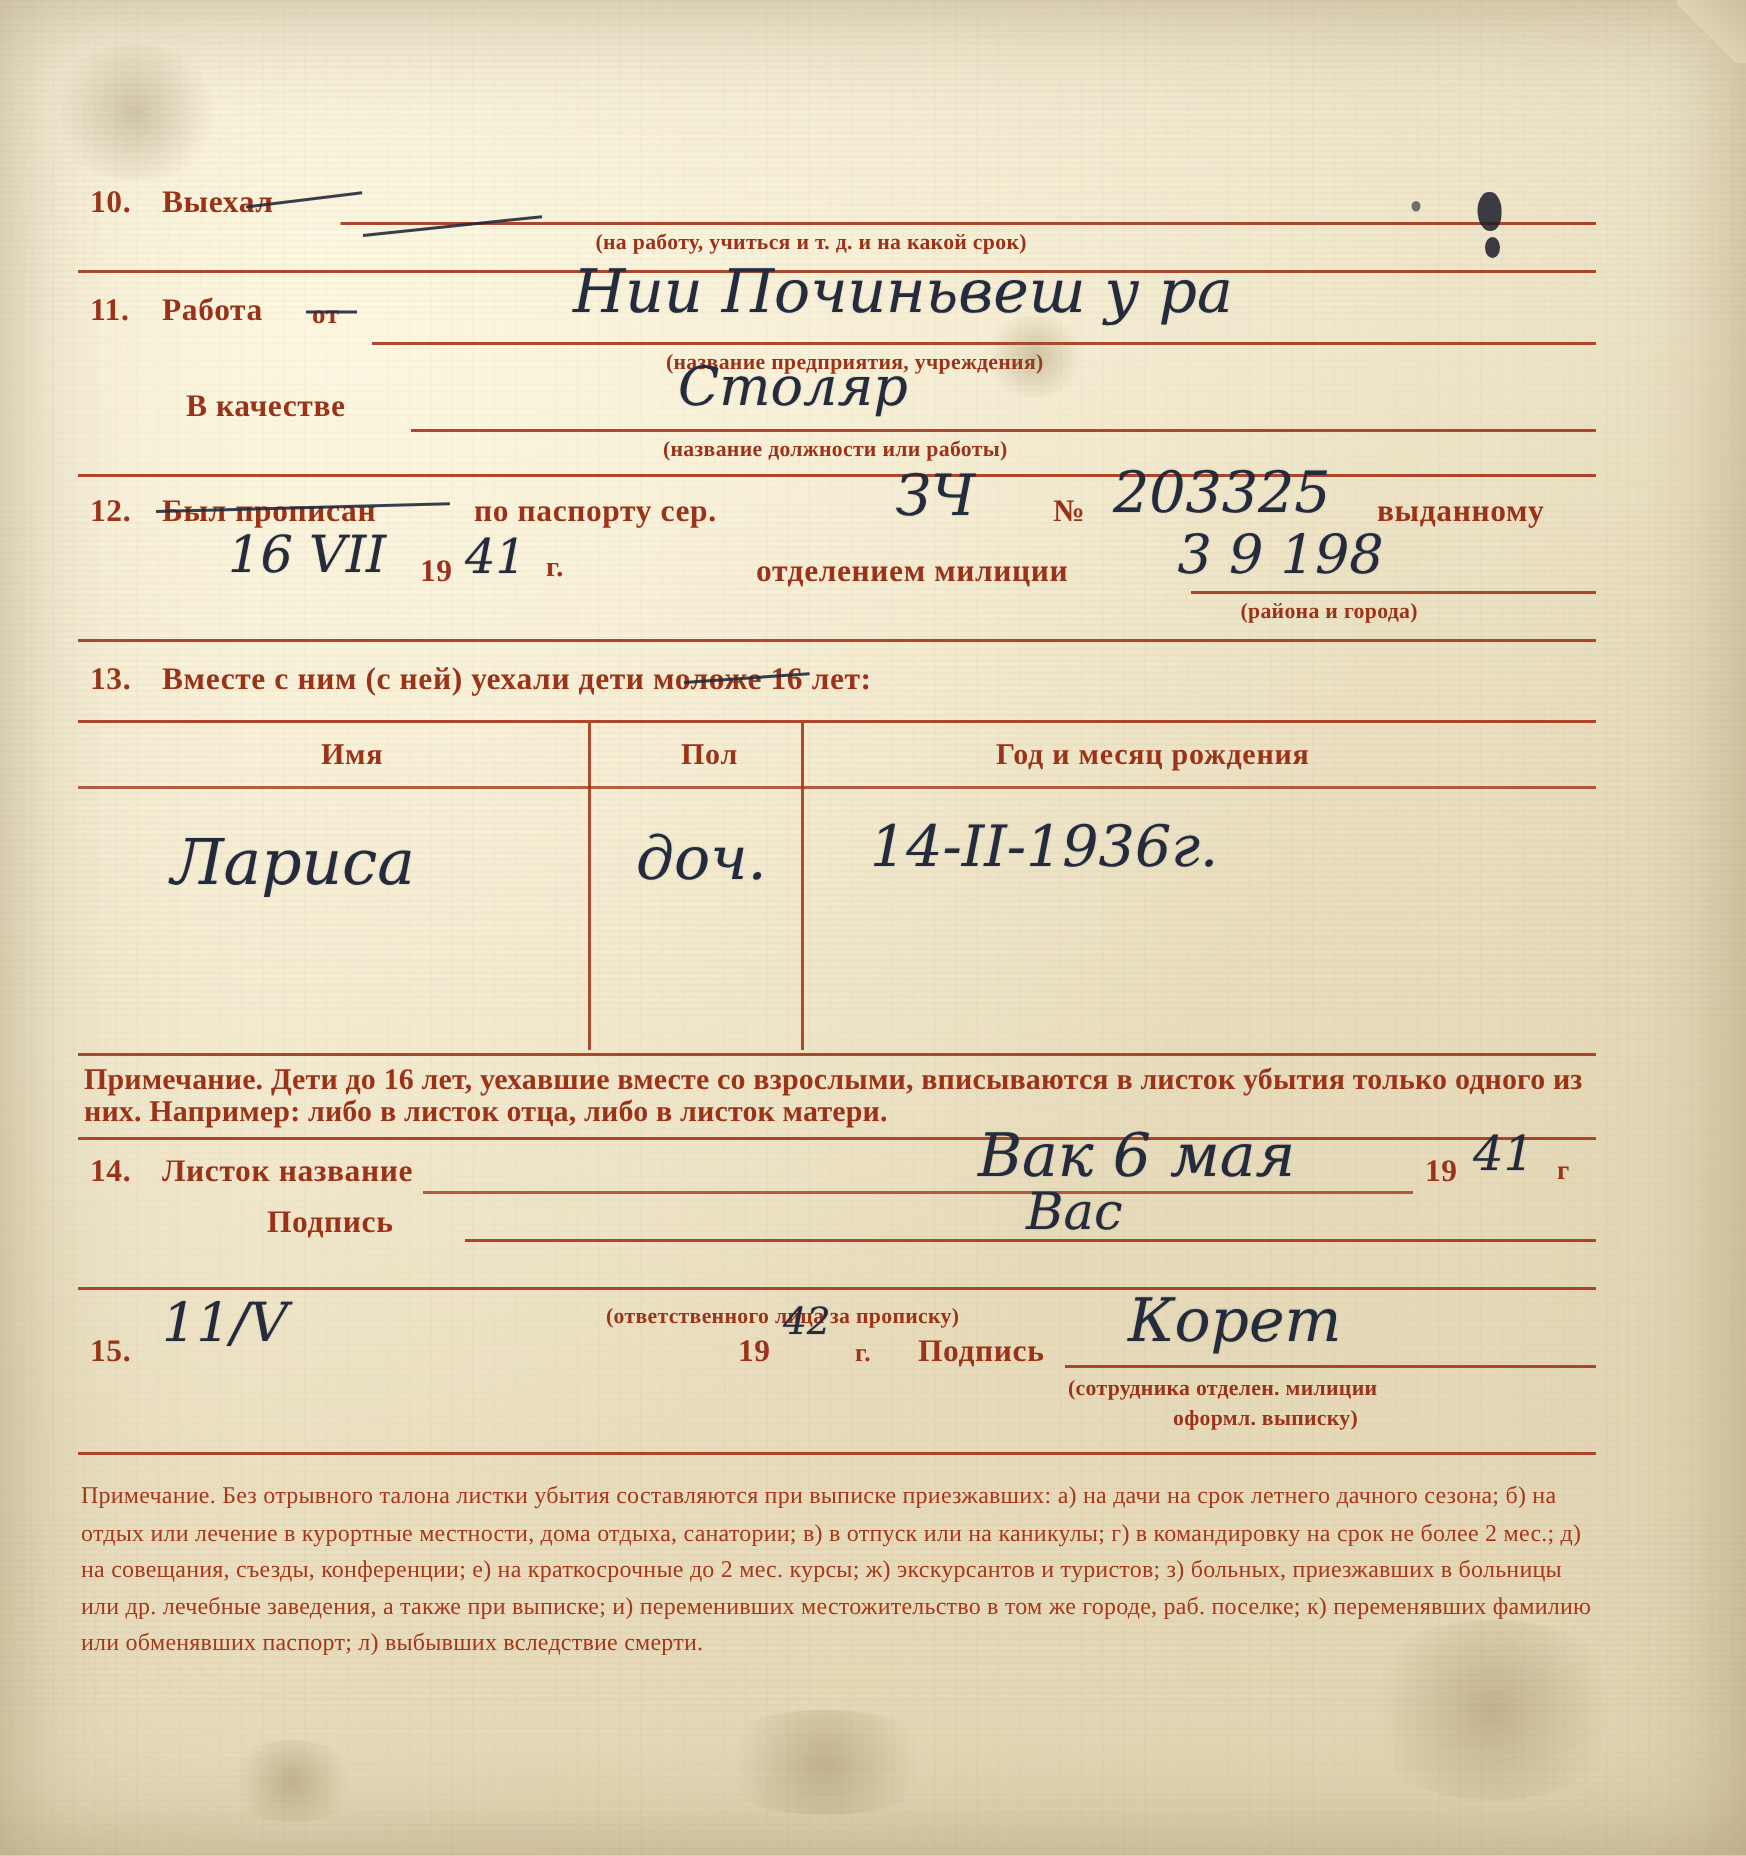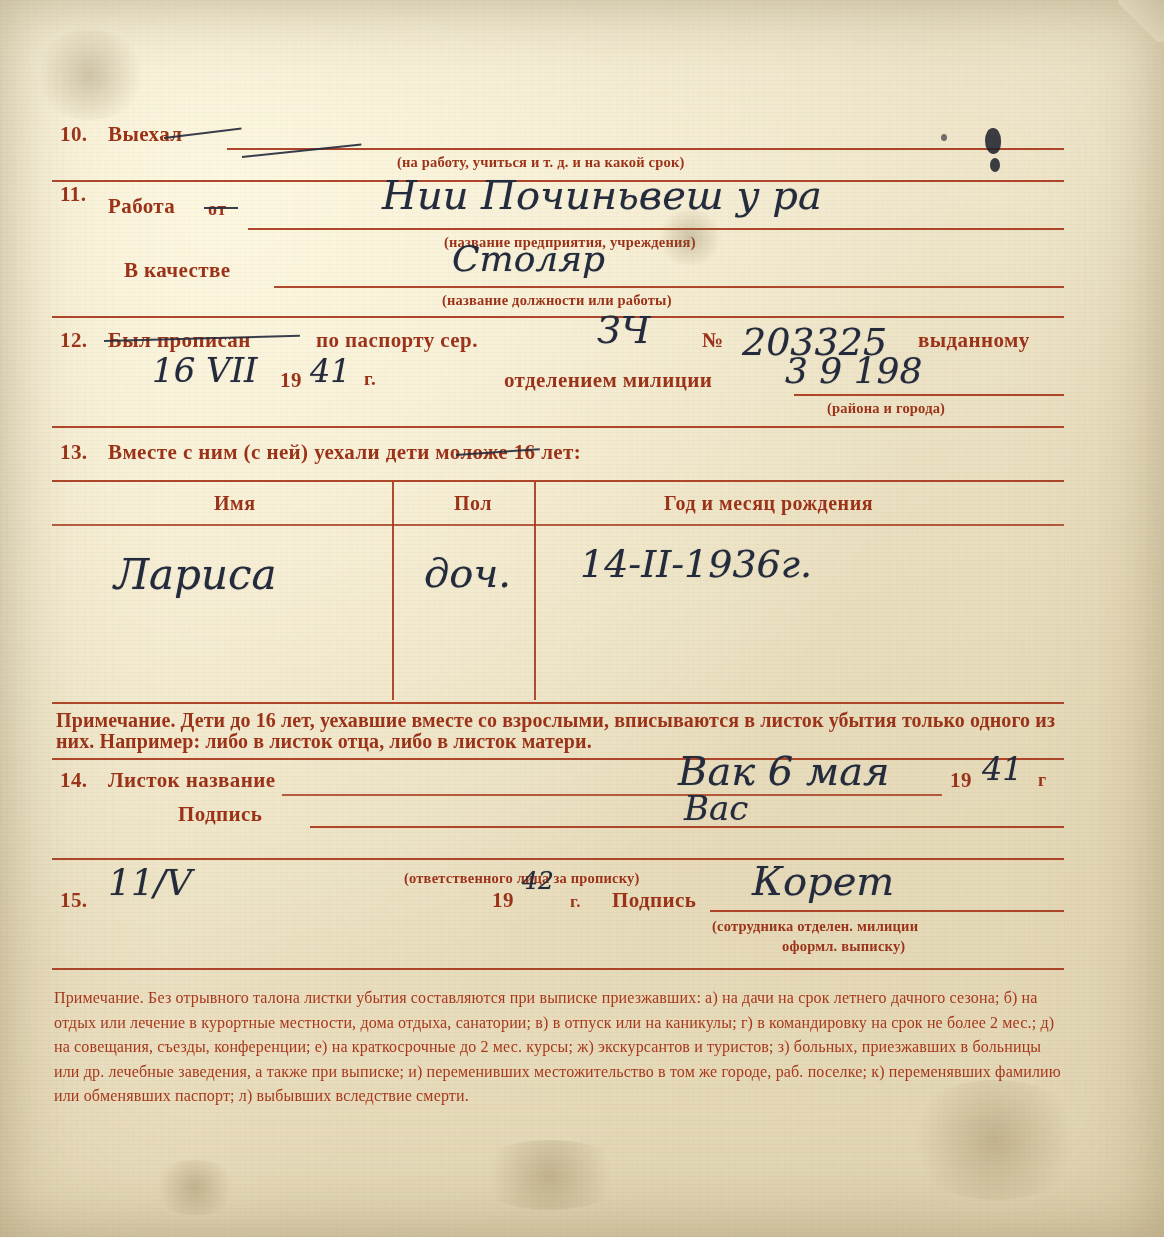--- a/index.html
+++ b/index.html
@@ -148,42 +148,42 @@
 
     <div class="lbl bold" style="left:8px; top:12px; font-size:21px;">10.</div>
     <div class="lbl bold" style="left:56px; top:12px; font-size:21px;">Выехал</div>
     <div class="rule" style="left:175px; top:38px; width:837px;"></div>
     <div class="caption" style="left:345px; top:44px;">(на работу, учиться и т. д. и на какой срок)</div>
     <div class="strike" style="left:112px; top:27px; width:78px; transform:rotate(-7deg);"></div>
     <div class="strike" style="left:190px; top:46px; width:120px; transform:rotate(-6deg);"></div>
 
     <div class="rule" style="left:0px; top:70px; width:1012px;"></div>
 
-    <div class="lbl bold" style="left:8px; top:72px; font-size:21px;">11.</div>
+    <div class="lbl bold" style="left:8px; top:84px; font-size:21px;">11.</div>
     <div class="lbl bold" style="left:56px; top:84px; font-size:21px;">Работа</div>
     <div class="lbl bold" style="left:156px; top:89px; font-size:18px;">от</div>
     <div class="strike" style="left:152px; top:97px; width:34px;"></div>
     <div class="hand ink" style="left:330px; top:62px; font-size:40px;">Нии Починьвеш у ра</div>
     <div class="rule" style="left:196px; top:118px; width:816px;"></div>
     <div class="caption" style="left:392px; top:124px;">(название предприятия, учреждения)</div>
 
     <div class="lbl bold" style="left:72px; top:148px; font-size:21px;">В качестве</div>
     <div class="hand ink" style="left:400px; top:128px; font-size:36px;">Столяр</div>
     <div class="rule" style="left:222px; top:176px; width:790px;"></div>
     <div class="caption" style="left:390px; top:182px;">(название должности или работы)</div>
 
     <div class="rule" style="left:0px; top:206px; width:1012px;"></div>
 
     <div class="lbl bold" style="left:8px; top:218px; font-size:21px;">12.</div>
     <div class="lbl bold" style="left:56px; top:218px; font-size:21px;">Был прописан</div>
     <div class="strike" style="left:52px; top:230px; width:196px; transform:rotate(-1.5deg);"></div>
     <div class="lbl bold" style="left:264px; top:218px; font-size:21px;">по паспорту  сер.</div>
     <div class="hand ink" style="left:545px; top:198px; font-size:38px;">ЗЧ</div>
     <div class="lbl bold" style="left:650px; top:218px; font-size:21px;">№</div>
-    <div class="hand ink" style="left:690px; top:196px; font-size:38px;margin-top:14px;">203325</div>
+    <div class="hand ink" style="left:690px; top:196px; font-size:38px;">203325</div>
     <div class="lbl bold" style="left:866px; top:218px; font-size:21px;">выданному</div>
 
     <div class="hand ink" style="left:100px; top:240px; font-size:34px;">16 VII</div>
     <div class="lbl bold" style="left:228px; top:258px; font-size:21px;">19</div>
     <div class="hand ink" style="left:258px; top:242px; font-size:32px;">41</div>
     <div class="lbl bold" style="left:312px; top:258px; font-size:19px;">г.</div>
     <div class="lbl bold" style="left:452px; top:258px; font-size:21px;">отделением милиции</div>
     <div class="hand ink" style="left:733px; top:240px; font-size:36px;">3 9 198</div>
     <div class="rule" style="left:742px; top:284px; width:270px;"></div>
     <div class="caption" style="left:775px; top:290px;">(района и города)</div>
@@ -210,21 +210,21 @@
     <div class="hand ink" style="left:528px; top:432px; font-size:38px;">14-II-1936г.</div>
 
     <div class="rule" style="left:0px; top:592px; width:1012px;"></div>
 
     <div class="note" style="left:4px; top:600px; width:1006px;">Примечание. Дети до 16 лет, уехавшие вместе со взрослыми, вписываются в листок убытия только одного из них. Например: либо в листок отца, либо в листок матери.</div>
 
     <div class="rule" style="left:0px; top:648px; width:1012px;"></div>
 
     <div class="lbl bold" style="left:8px; top:658px; font-size:21px;">14.</div>
     <div class="lbl bold" style="left:56px; top:658px; font-size:21px;">Листок название</div>
-    <div class="hand ink" style="left:600px; top:638px; font-size:40px;margin-left:26px;">Вак 6 мая</div>
+    <div class="hand ink" style="left:600px; top:638px; font-size:40px;">Вак 6 мая</div>
     <div class="lbl bold" style="left:898px; top:658px; font-size:21px;">19</div>
     <div class="hand ink" style="left:930px; top:640px; font-size:32px;">41</div>
     <div class="lbl bold" style="left:986px; top:660px; font-size:18px;">г</div>
     <div class="rule thin" style="left:230px; top:684px; width:660px;"></div>
 
     <div class="lbl bold" style="left:126px; top:692px; font-size:21px;">Подпись</div>
     <div class="hand ink" style="left:632px; top:678px; font-size:34px;">Вас</div>
     <div class="rule" style="left:258px; top:716px; width:754px;"></div>
     <div class="caption" style="left:352px; top:722px;margin-top:38px;">(ответственного лица за прописку)</div>
 

